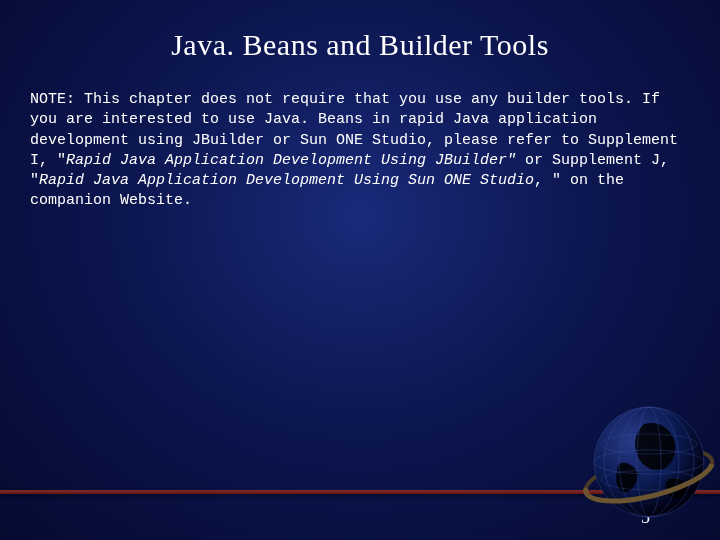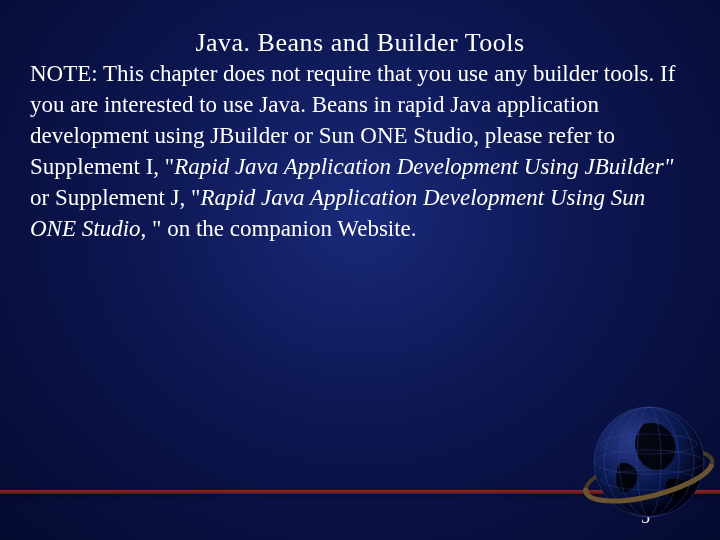--- a/index.html
+++ b/index.html
@@ -10,30 +10,32 @@
     color: #ffffff;
     position: relative;
   }
   .slide {
     width: 100%;
     height: 100%;
     padding: 28px 28px 40px 28px;
     position: relative;
   }
   .title {
-    font-size: 26px;
+    font-size: 30px;
     font-weight: 400;
     text-align: center;
+    margin-bottom: 28px;
     letter-spacing: 0.5px;
   }
   .body-text {
-    font-size: 23px;
+    font-size: 15px;
     line-height: 1.35;
     text-align: left;
     padding: 0 2px;
+    font-family: Liberation Mono, monospace;
   }
   .italic { font-style: italic; }
   .footer-line {
     position: absolute;
     bottom: 46px;
     left: 0;
     width: 100%;
     height: 4px;
     background: linear-gradient(180deg, #8a2a2a 0%, #5a1515 100%);
     box-shadow: 0 2px 4px rgba(0,0,0,0.4);

